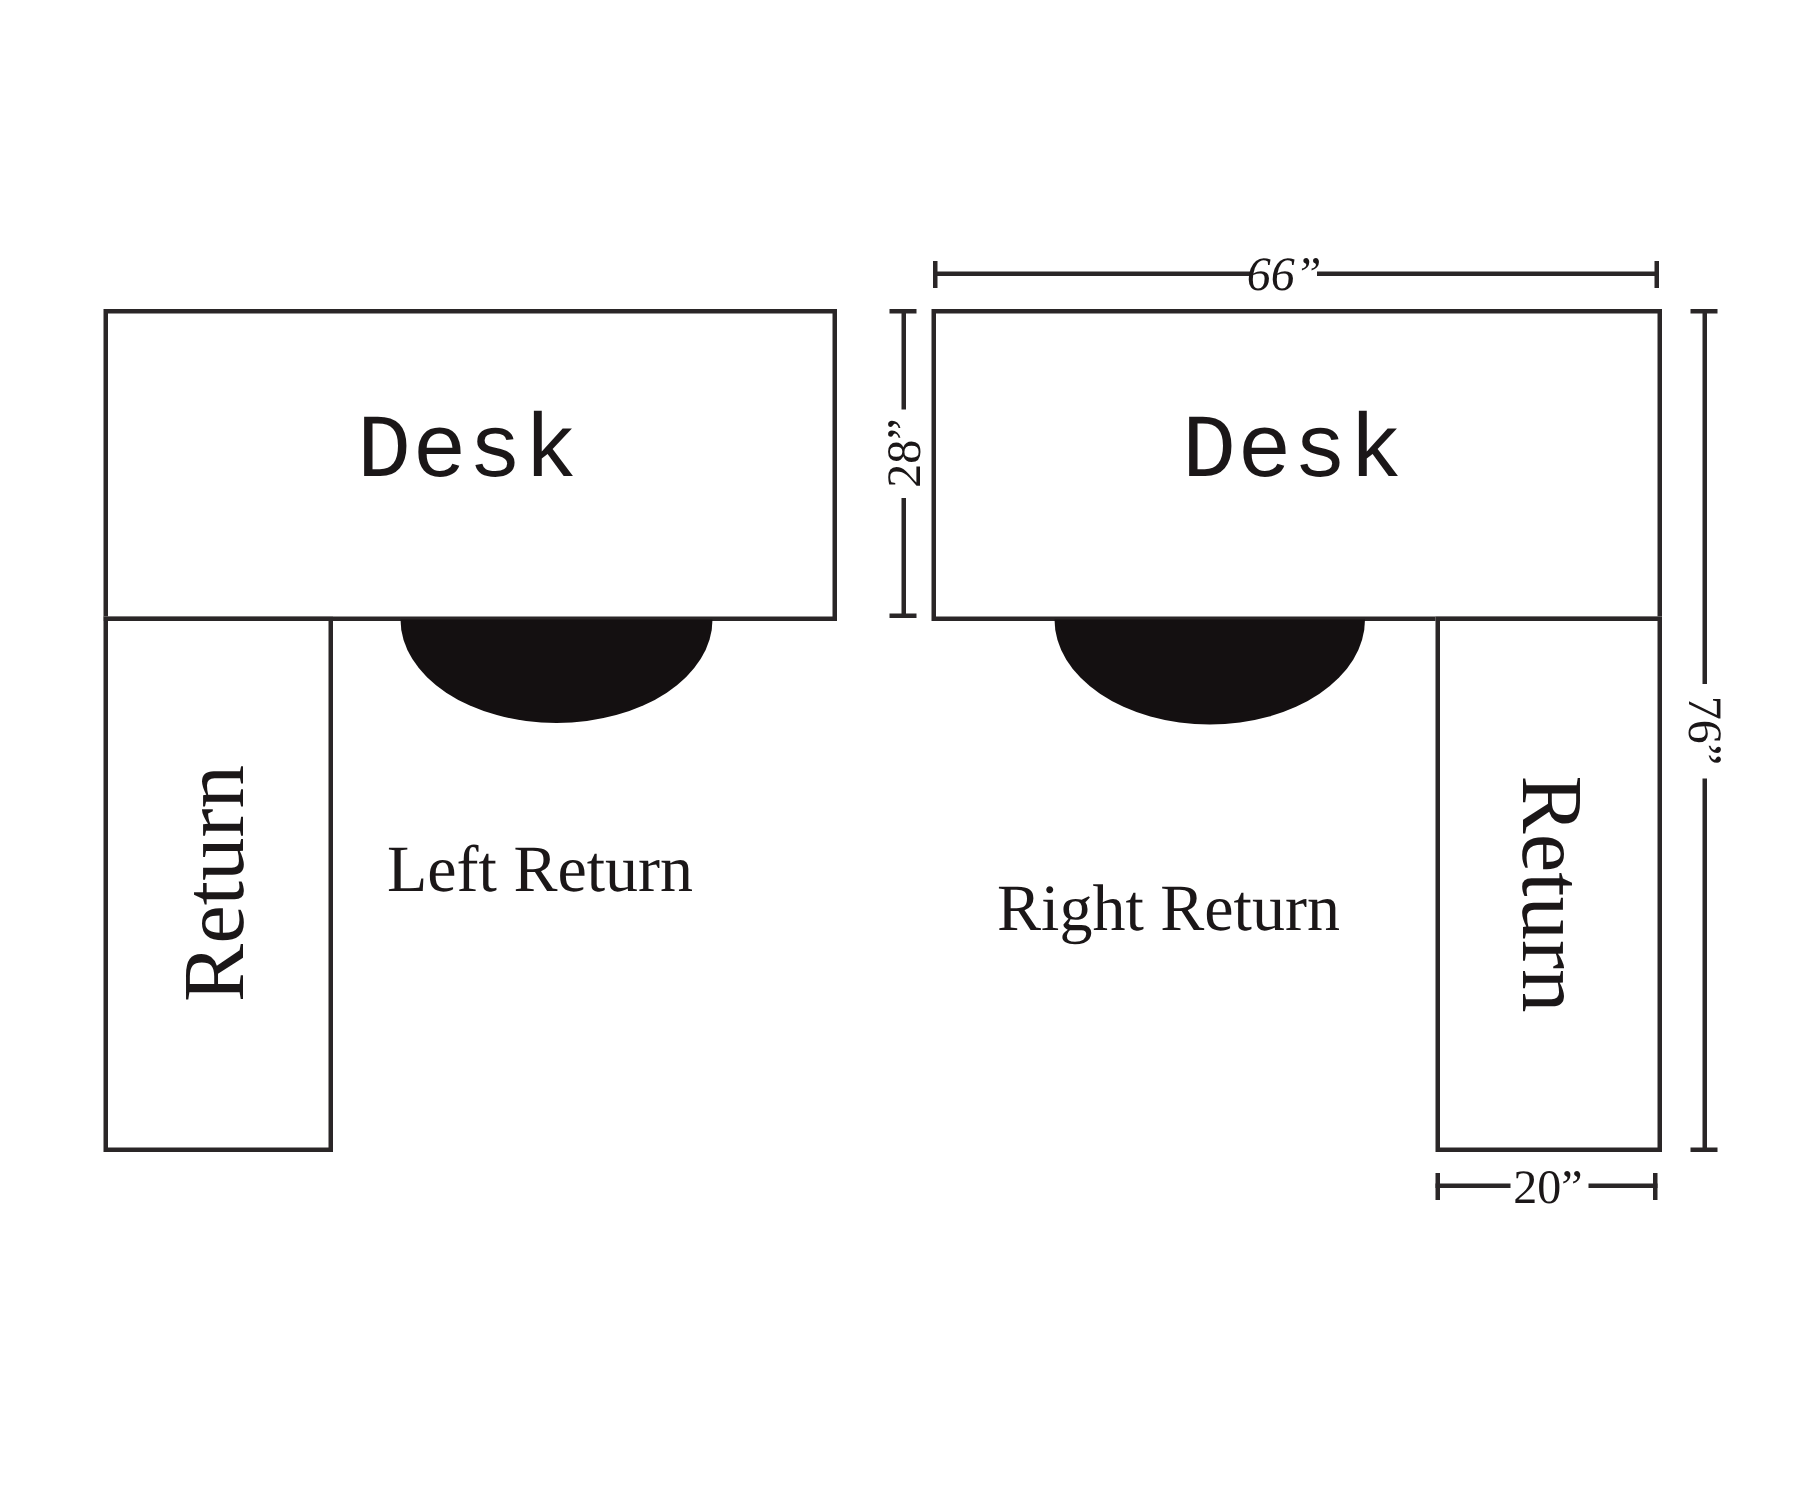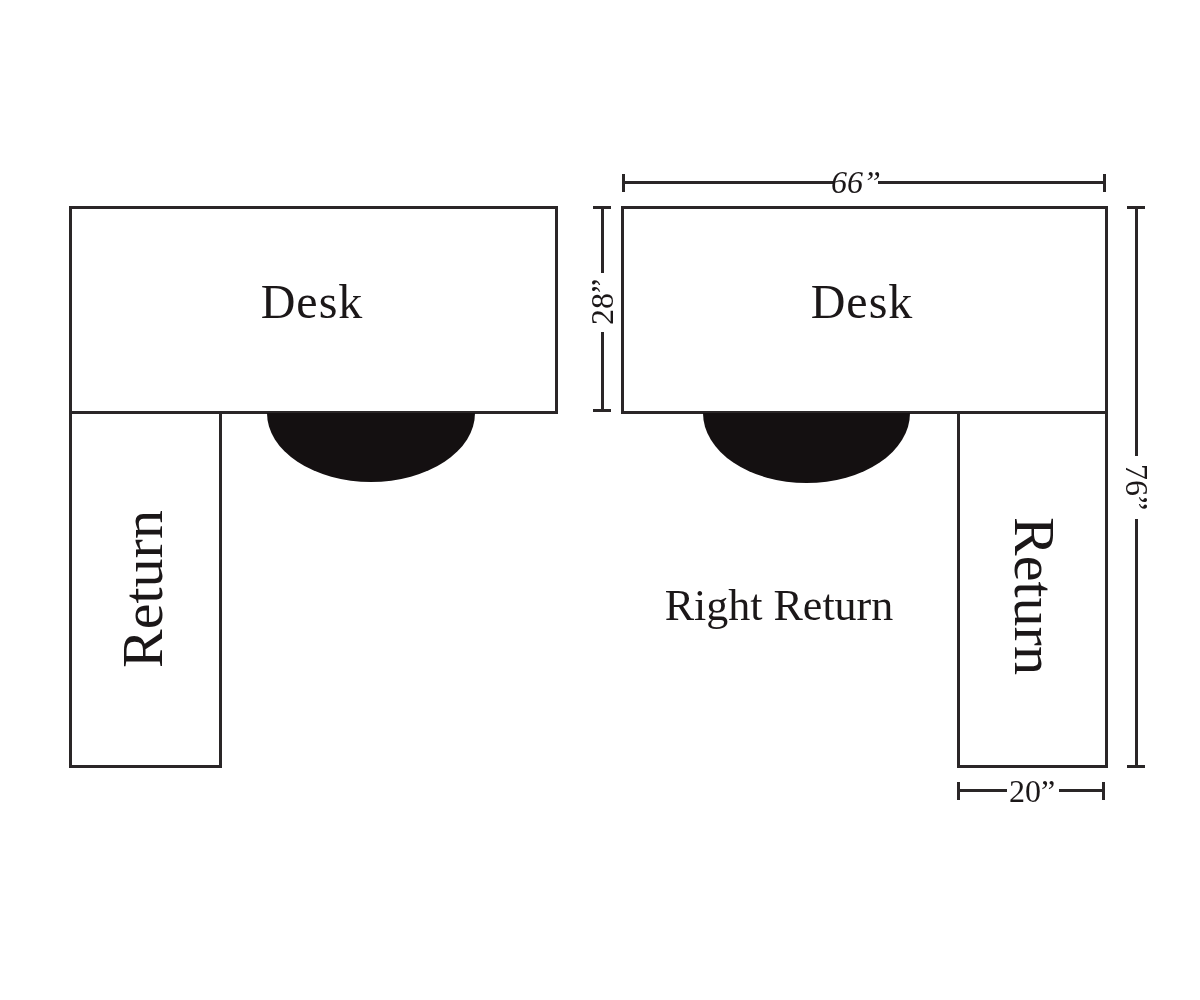--- a/index.html
+++ b/index.html
@@ -9,39 +9,40 @@
   }
   html,body{margin:0;padding:0;background:var(--bg);}
   .stage{
     position:relative;width:1200px;height:1000px;background:var(--bg);
     font-family:"Liberation Serif", serif;color:var(--ink);overflow:hidden;
   }
   .rect{position:absolute;border:3px solid var(--line);background:var(--bg);box-sizing:border-box;}
   .chair{position:absolute;background:#141011;border-radius:0 0 50% 50% / 0 0 100% 100%;}
   .seg{position:absolute;background:var(--line);}
   .lbl{position:absolute;transform:translate(-50%,-50%);white-space:nowrap;line-height:1;}
-  .desk-lbl{font-size:48px;letter-spacing:1px;}
+  .desk-lbl{font-size:60px;letter-spacing:1px;font-family:Liberation Mono, monospace;}
   .return-lbl{font-size:58px;}
   .caption{font-size:44px;}
   .caption2{font-size:44px;text-align:center;line-height:52px;}
   .dim-lbl{font-size:32px;}
   .rot-ccw{transform:translate(-50%,-50%) rotate(-90deg);}
   .rot-cw{transform:translate(-50%,-50%) rotate(90deg);}
 </style>
 </head>
 <body>
 
 <div class="stage">
 
   <div class="rect" style="left:69px;top:206px;width:489px;height:208px;"></div>
   <div class="rect" style="left:69px;top:411px;width:153px;height:357px;"></div>
   <div class="chair" style="left:267px;top:413px;width:208px;height:69px;"></div>
 
   <div class="lbl desk-lbl" style="left:312px;top:302px;">Desk</div>
   <div class="lbl return-lbl rot-ccw" style="left:143px;top:589px;">Return</div>
+  <div class="lbl caption" style="left:360px;top:580px;">Left Return</div>
 
   <div class="rect" style="left:621px;top:206px;width:487px;height:208px;"></div>
   <div class="rect" style="left:957px;top:411px;width:151px;height:357px;"></div>
   <div class="chair" style="left:703px;top:413px;width:207px;height:70px;"></div>
 
   <div class="lbl desk-lbl" style="left:862px;top:302px;">Desk</div>
   <div class="lbl return-lbl rot-cw" style="left:1034px;top:596px;">Return</div>
   <div class="lbl caption2" style="left:779px;top:606px;">
     <div>Right Return</div>
   </div>

